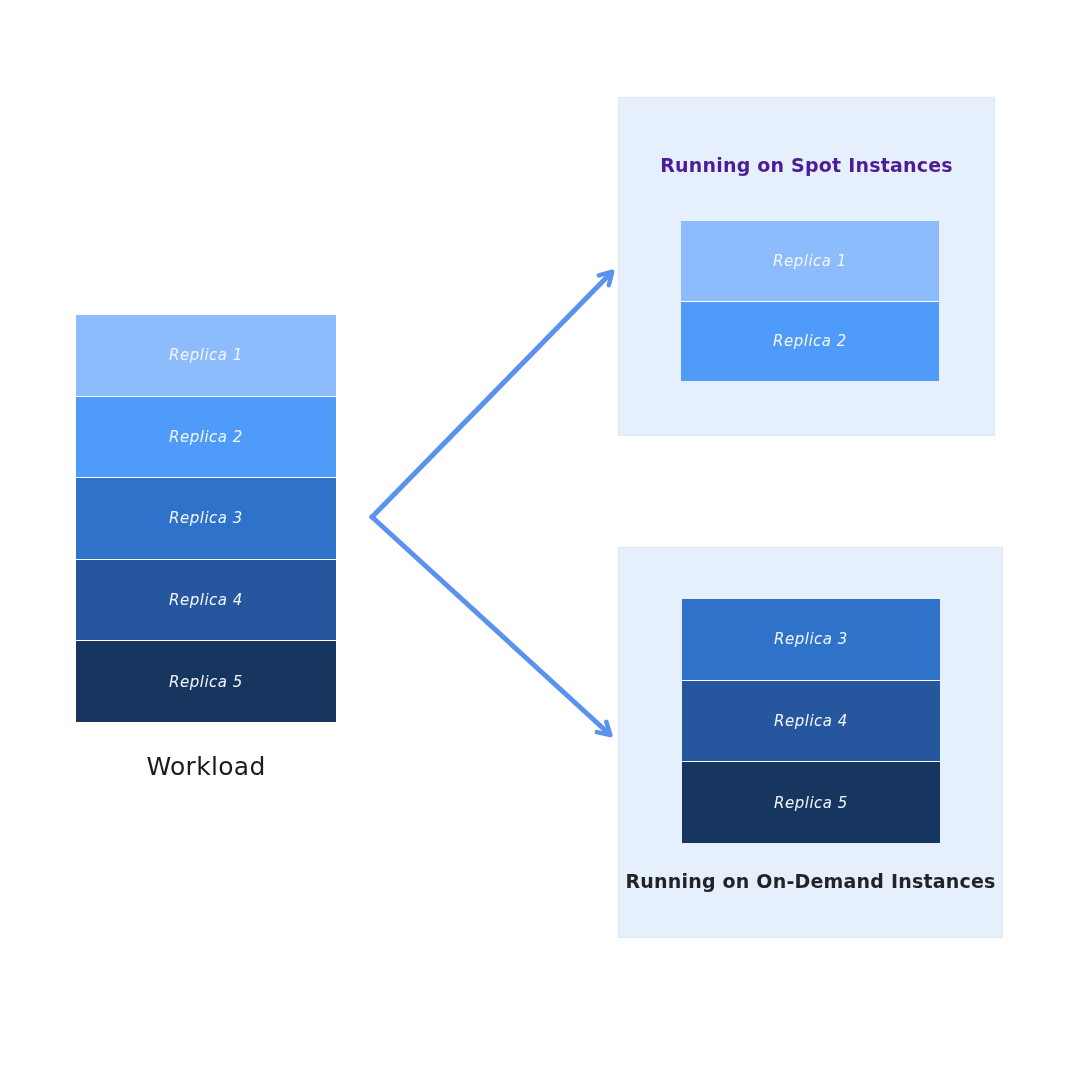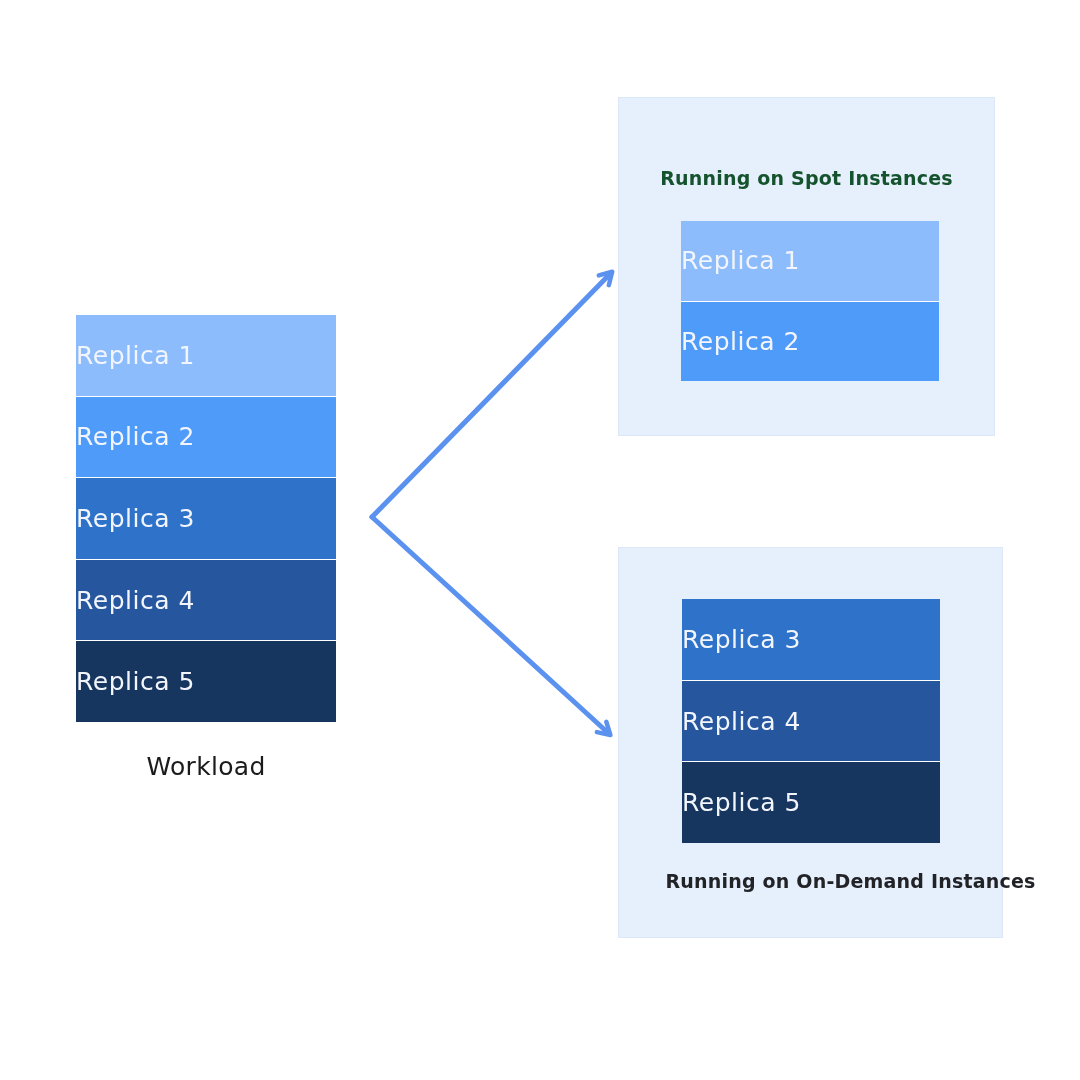--- a/index.html
+++ b/index.html
@@ -17,23 +17,25 @@
     position: absolute;
     left: 76px; top: 315px;
     width: 260px; height: 407px;
     display: flex; flex-direction: column;
   }
   .workload-stack .replica-row { flex: 1; }
 
   .replica-row {
     display: flex;
     align-items: center;
+    justify-content: center;
     box-sizing: border-box;
-    font-size: 25px;
+    font-size: 15px;
     letter-spacing: 0.5px;
+    font-style: italic;
   }
   .replica-row + .replica-row { border-top: 1.5px solid #ffffff; }
 
   .workload-label {
     position: absolute;
     left: 76px; top: 752px;
     width: 260px;
     text-align: center;
     font-size: 25px;
     font-weight: normal;
@@ -59,21 +61,21 @@
 
   .group-title {
     position: absolute;
     left: 0; width: 100%;
     text-align: center;
     font-size: 19px;
     font-weight: bold;
     letter-spacing: 0.2px;
   }
   .group-box.spot   .group-title { top: 56px; }
-  .group-box.demand .group-title { top: 322px; padding-left: 40px; }
+  .group-box.demand .group-title { top: 322px; }
 
   .group-stack {
     position: absolute;
     display: flex; flex-direction: column;
   }
   .group-box.spot   .group-stack { left: 62px; top: 123px; width: 258px; height: 160px; }
   .group-box.demand .group-stack { left: 63px; top: 51px;  width: 258px; height: 244px; }
   .group-stack .replica-row { flex: 1; }
 </style>
 </head>
@@ -105,21 +107,21 @@
     <defs>
       <marker id="arrowhead" markerUnits="userSpaceOnUse" markerWidth="22" markerHeight="22" refX="10" refY="11" orient="auto">
         <path d="M4,4 L16,11 L4,18" fill="none" stroke-width="4.5" stroke-linecap="round" stroke-linejoin="round" stroke="#5B92F0"></path>
       </marker>
     </defs>
     <line x1="372" y1="517" x2="608" y2="276" stroke-width="5" stroke-linecap="round" marker-end="url(#arrowhead)" stroke="#5B92F0"></line>
     <line x1="372" y1="517" x2="606" y2="731" stroke-width="5" stroke-linecap="round" marker-end="url(#arrowhead)" stroke="#5B92F0"></line>
   </svg>
 
   <div class="group-box spot" style="background-color: rgb(230, 239, 252);">
-    <div class="group-title" style="color: #14532d; margin-top: 13px;">Running on Spot Instances</div>
+    <div class="group-title" style="color: #4c1d95;">Running on Spot Instances</div>
     <div class="group-stack">
       <div class="replica-row" style="background-color: rgb(141, 188, 252); color: rgb(242, 245, 251);">
         <span>Replica 1</span>
       </div>
       <div class="replica-row" style="background-color: rgb(79, 155, 250); color: rgb(242, 245, 251);">
         <span>Replica 2</span>
       </div>
     </div>
   </div>
 

